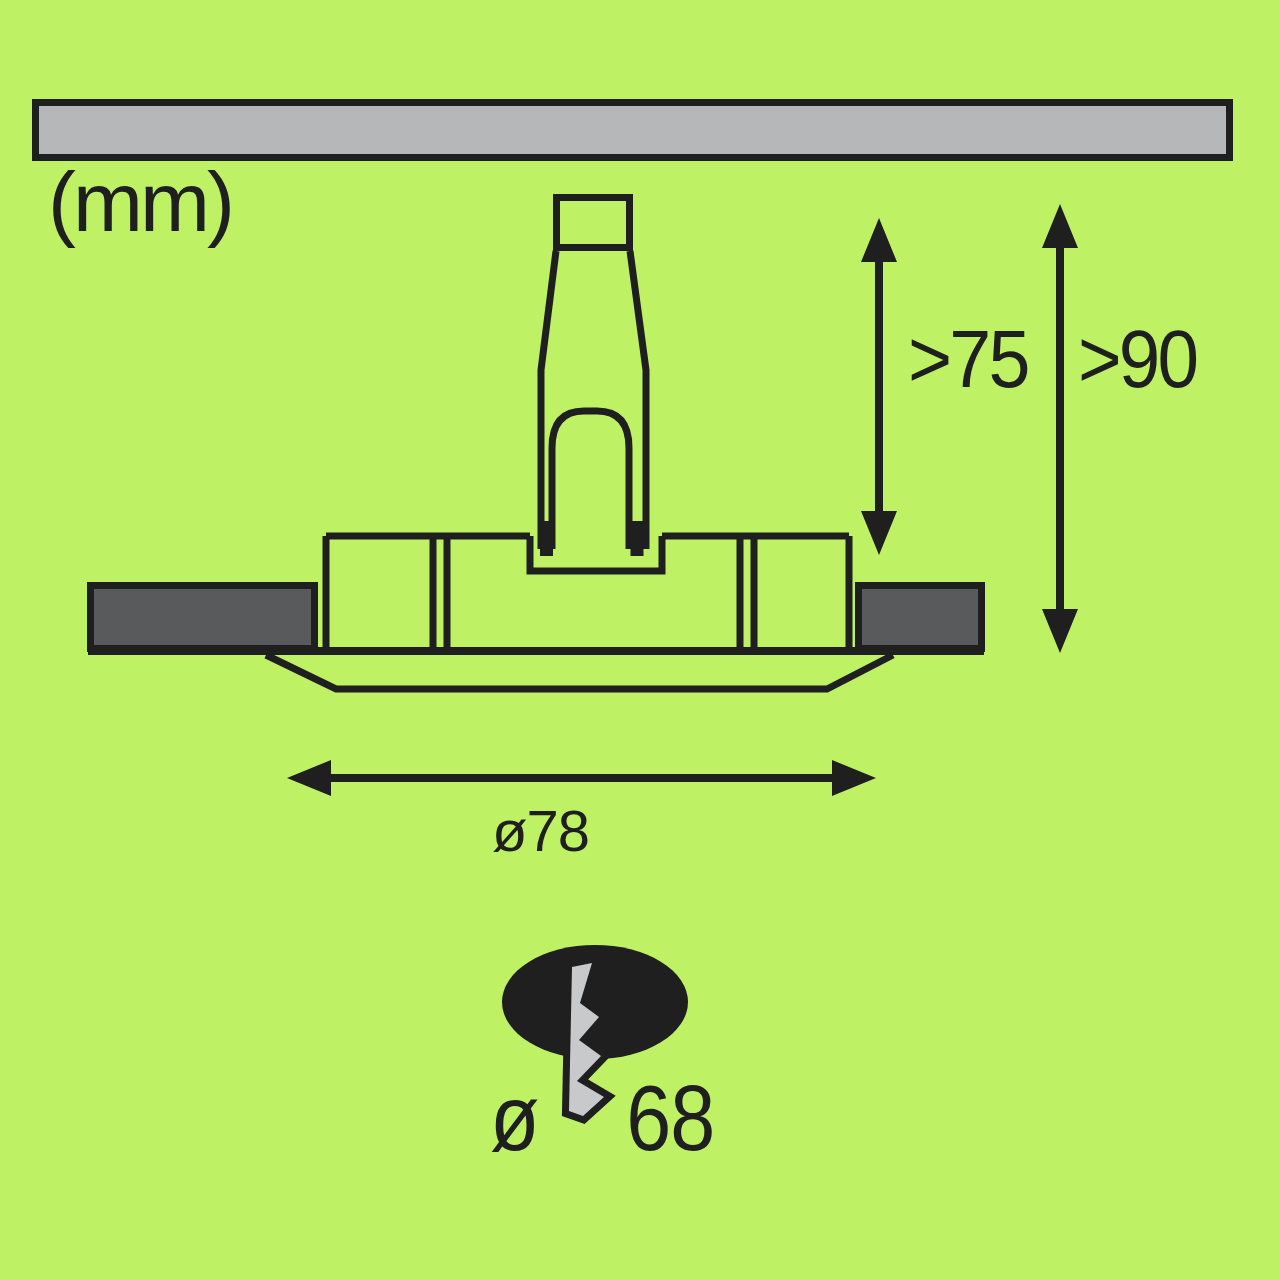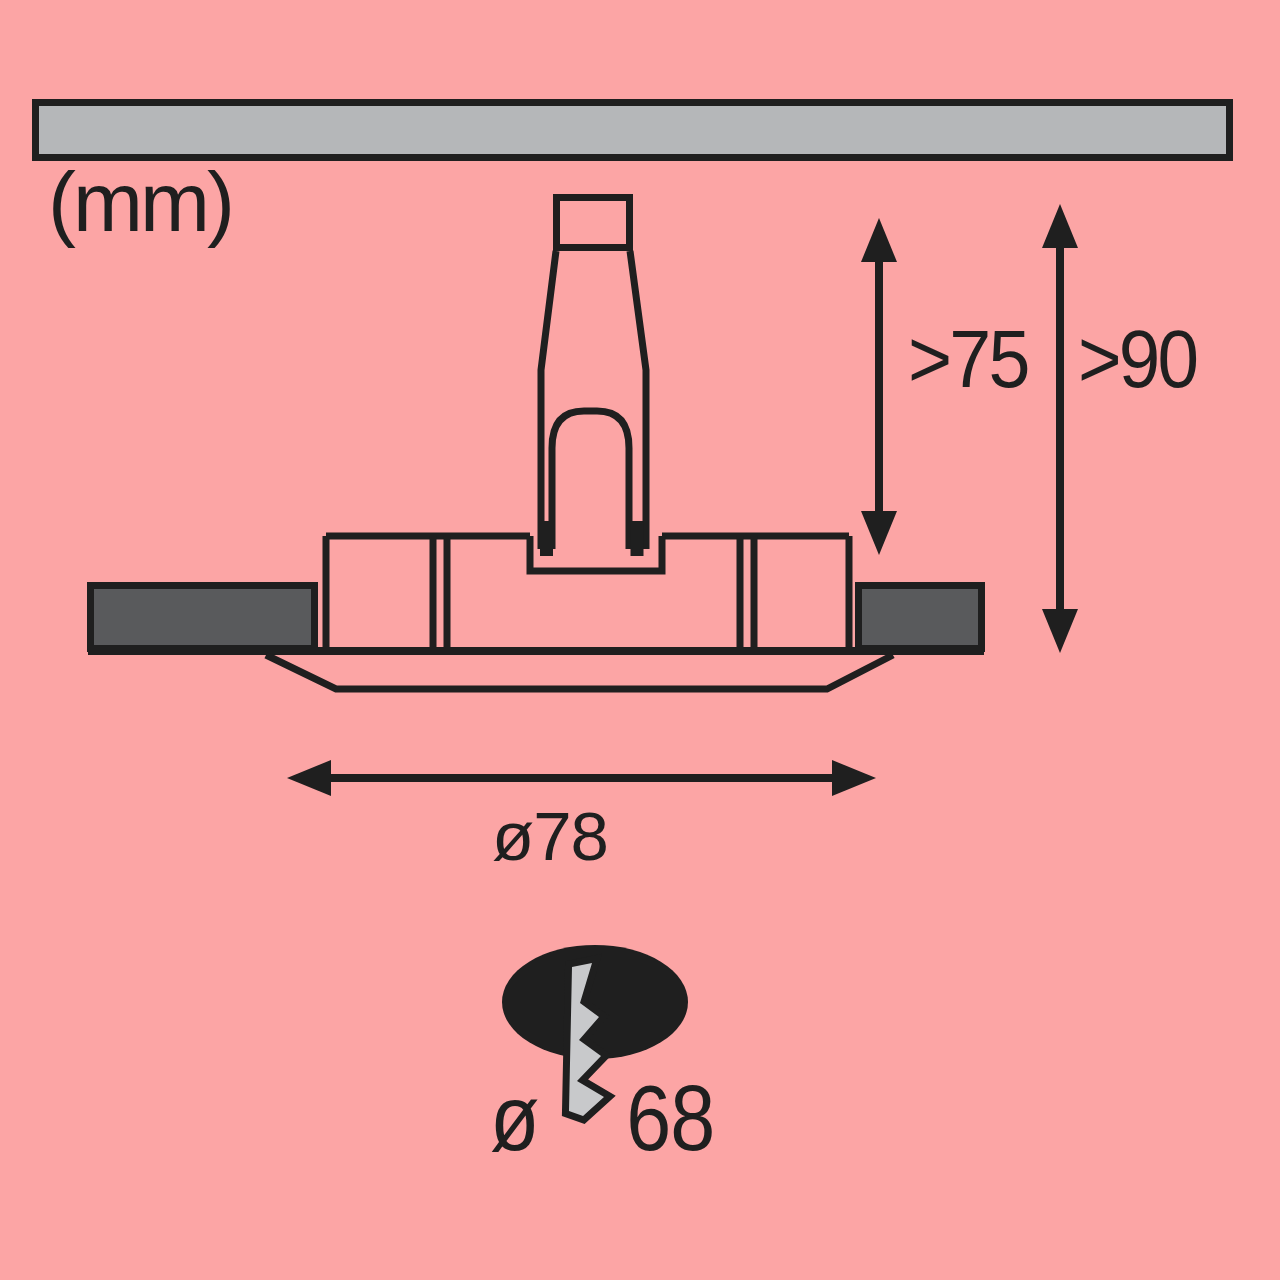--- a/index.html
+++ b/index.html
@@ -1,23 +1,23 @@
 <!DOCTYPE html>
 <html><head>
 <meta charset="utf-8">
 <style>
   html,body{margin:0;padding:0;background:#fff;}
-  .stage{position:relative;width:1280px;height:1280px;background:#fca5a5;overflow:hidden;
+  .stage{position:relative;width:1280px;height:1280px;background:#bef264;overflow:hidden;
          font-family:"Liberation Sans",sans-serif;color:#1f1f1f;}
   .stage svg{position:absolute;left:0;top:0;}
   .label{position:absolute;line-height:1;white-space:pre;transform-origin:left center;}
   .lbl-mm{left:48px;top:160px;font-size:84px;letter-spacing:-3px;}
   .lbl-75{left:908px;top:318px;font-size:82px;letter-spacing:-3px;transform:scaleX(0.92);}
   .lbl-90{left:1078px;top:318px;font-size:82px;letter-spacing:-3px;transform:scaleX(0.91);}
-  .lbl-78{left:492px;top:802px;font-size:69px;letter-spacing:-1px;}
+  .lbl-78{left:492px;top:802px;font-size:58px;letter-spacing:-1px;}
   .lbl-68{left:490px;top:1072px;font-size:92px;letter-spacing:-1px;word-spacing:75px;transform:scaleX(0.88);}
 </style>
 </head>
 <body>
 
 <div class="stage">
   <svg width="1280" height="1280" viewBox="0 0 1280 1280">
 
     <rect x="35.5" y="102.5" width="1194" height="55" stroke-width="7" fill="#b5b7b9" stroke="#1f1f1f"></rect>
 

